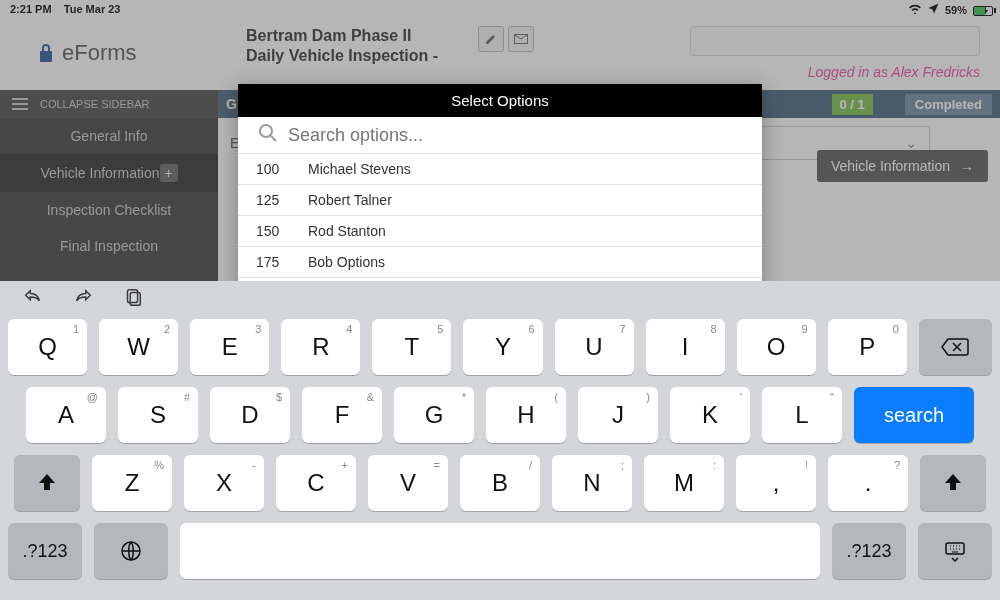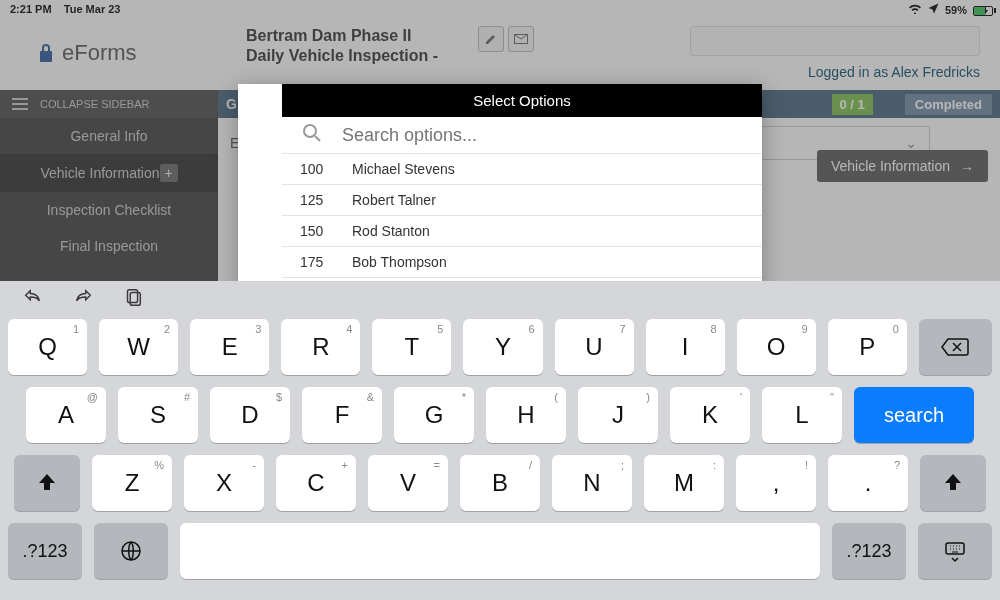--- a/index.html
+++ b/index.html
@@ -17,21 +17,21 @@
   .battery-tip { width:2px; height:5px; background:#000; margin-left:1px; }
 
   
   .app-header { position:absolute; top:18px; left:8px; right:0; height:72px; background:#fff; }
   .logo { position:absolute; left:30px; top:22px; font-size:22px; color:#555; display:flex; align-items:center; gap:8px; }
   .lock-icon { width:16px; height:20px; display:inline-block; }
   .form-title { position:absolute; left:238px; top:8px; font-size:16px; font-weight:700; color:#333; line-height:1.25; }
   .title-actions { position:absolute; left:470px; top:8px; display:flex; gap:4px; }
   .title-action-btn { width:26px; height:26px; border:1px solid #bbb; border-radius:3px; display:flex; align-items:center; justify-content:center; font-size:12px; color:#666; background:#f5f5f5; }
   .header-input { position:absolute; right:20px; top:8px; width:290px; height:30px; border:1px solid #ddd; background:#fafafa; border-radius:3px; }
-  .logged-in { position:absolute; right:20px; top:46px; font-size:14px; color:#0c4a6e; }
+  .logged-in { position:absolute; right:20px; top:46px; font-size:14px; color:#ec4899;font-style:italic; }
 
   
   .sidebar { position:absolute; top:90px; left:0; width:218px; bottom:0; background:#3f3f3f; color:#ccc; }
   .collapse-row { display:flex; align-items:center; gap:12px; padding:6px 12px; font-size:11px; background:#4a4a4a; height:28px;}
   .ham { width:16px; height:12px; display:flex; flex-direction:column; justify-content:space-between;}
   .ham span{height:2px;background:#ccc;}
   .side-item { padding:10px 14px; font-size:14px; display:flex; align-items:center; justify-content:center; }
   .side-item.active { background:#2d2d2d; }
   .plus-box { width:18px; height:18px; background:#666; color:#eee; display:flex; align-items:center; justify-content:center; font-size:14px; border-radius:2px; }
 
@@ -43,23 +43,23 @@
   .completed-label { background:#6f8ba3; color:#fff; padding:3px 10px; }
   .row1 { display:flex; align-items:center; padding:8px 12px; gap:20px; }
   .emp-label { font-size:14px; color:#555; width:360px;}
   .select-items { flex:1; border:1px solid #ccc; border-radius:3px; height:34px; display:flex; align-items:center; justify-content:space-between; padding:0 12px; color:#888; font-size:14px; max-width:320px;}
   .vi-btn { position:absolute; right:12px; top:60px; background:#585858; color:#fff; padding:8px 14px; border-radius:3px; font-size:14px; display:flex; align-items:center; gap:10px;}
 
   
   .dim { position:absolute; top:0; left:0; right:0; height:281px; background:rgba(80,80,80,.42); }
 
   
-  .modal { position:absolute; left:238px; top:84px; width:524px; background:#fff; box-shadow:0 4px 20px rgba(0,0,0,.3);padding-left:44px; }
+  .modal { position:absolute; left:238px; top:84px; width:524px; background:#fff; box-shadow:0 4px 20px rgba(0,0,0,.3); }
   .modal-title { background:#000; color:#fff; text-align:center; font-size:15px; padding:8px 0; }
-  .modal-search { display:flex; align-items:center; gap:20px; padding:6px 20px; }
+  .modal-search { display:flex; align-items:center; gap:10px; padding:6px 20px; }
   .modal-search input { border:none; outline:none; font-size:18px; color:#999; flex:1; }
   .opt-row { display:flex; align-items:center; gap:18px; padding:7px 18px; border-top:1px solid #e3e3e3; font-size:14px; color:#333;}
   .opt-id { width:34px; color:#333; }
 
   
   .keyboard { position:absolute; left:0; right:0; top:281px; bottom:0; background:#d4d6d9; }
   .kb-toolbar { height:38px; display:flex; align-items:center; gap:28px; padding:0 22px; color:#3a3a3a;}
   .kb-toolbar svg { width:22px; height:22px; }
   .kb-rows { padding:0 8px; }
   .kb-row { display:flex; gap:12px; margin-bottom:12px; justify-content:center; }
@@ -214,21 +214,21 @@
       <div class="opt-row">
         <span class="opt-id">125</span>
         <span>Robert  Talner</span>
       </div>
       <div class="opt-row">
         <span class="opt-id">150</span>
         <span>Rod  Stanton</span>
       </div>
       <div class="opt-row">
         <span class="opt-id">175</span>
-        <span>Bob  Thompson</span>
+        <span>Bob  Options</span>
       </div>
       <div class="opt-row">
         <span class="opt-id">200</span>
         <span>Fred  Thompson</span>
       </div>
     </div>
 </div>
 
 <div class="keyboard">
   <div class="kb-toolbar">

